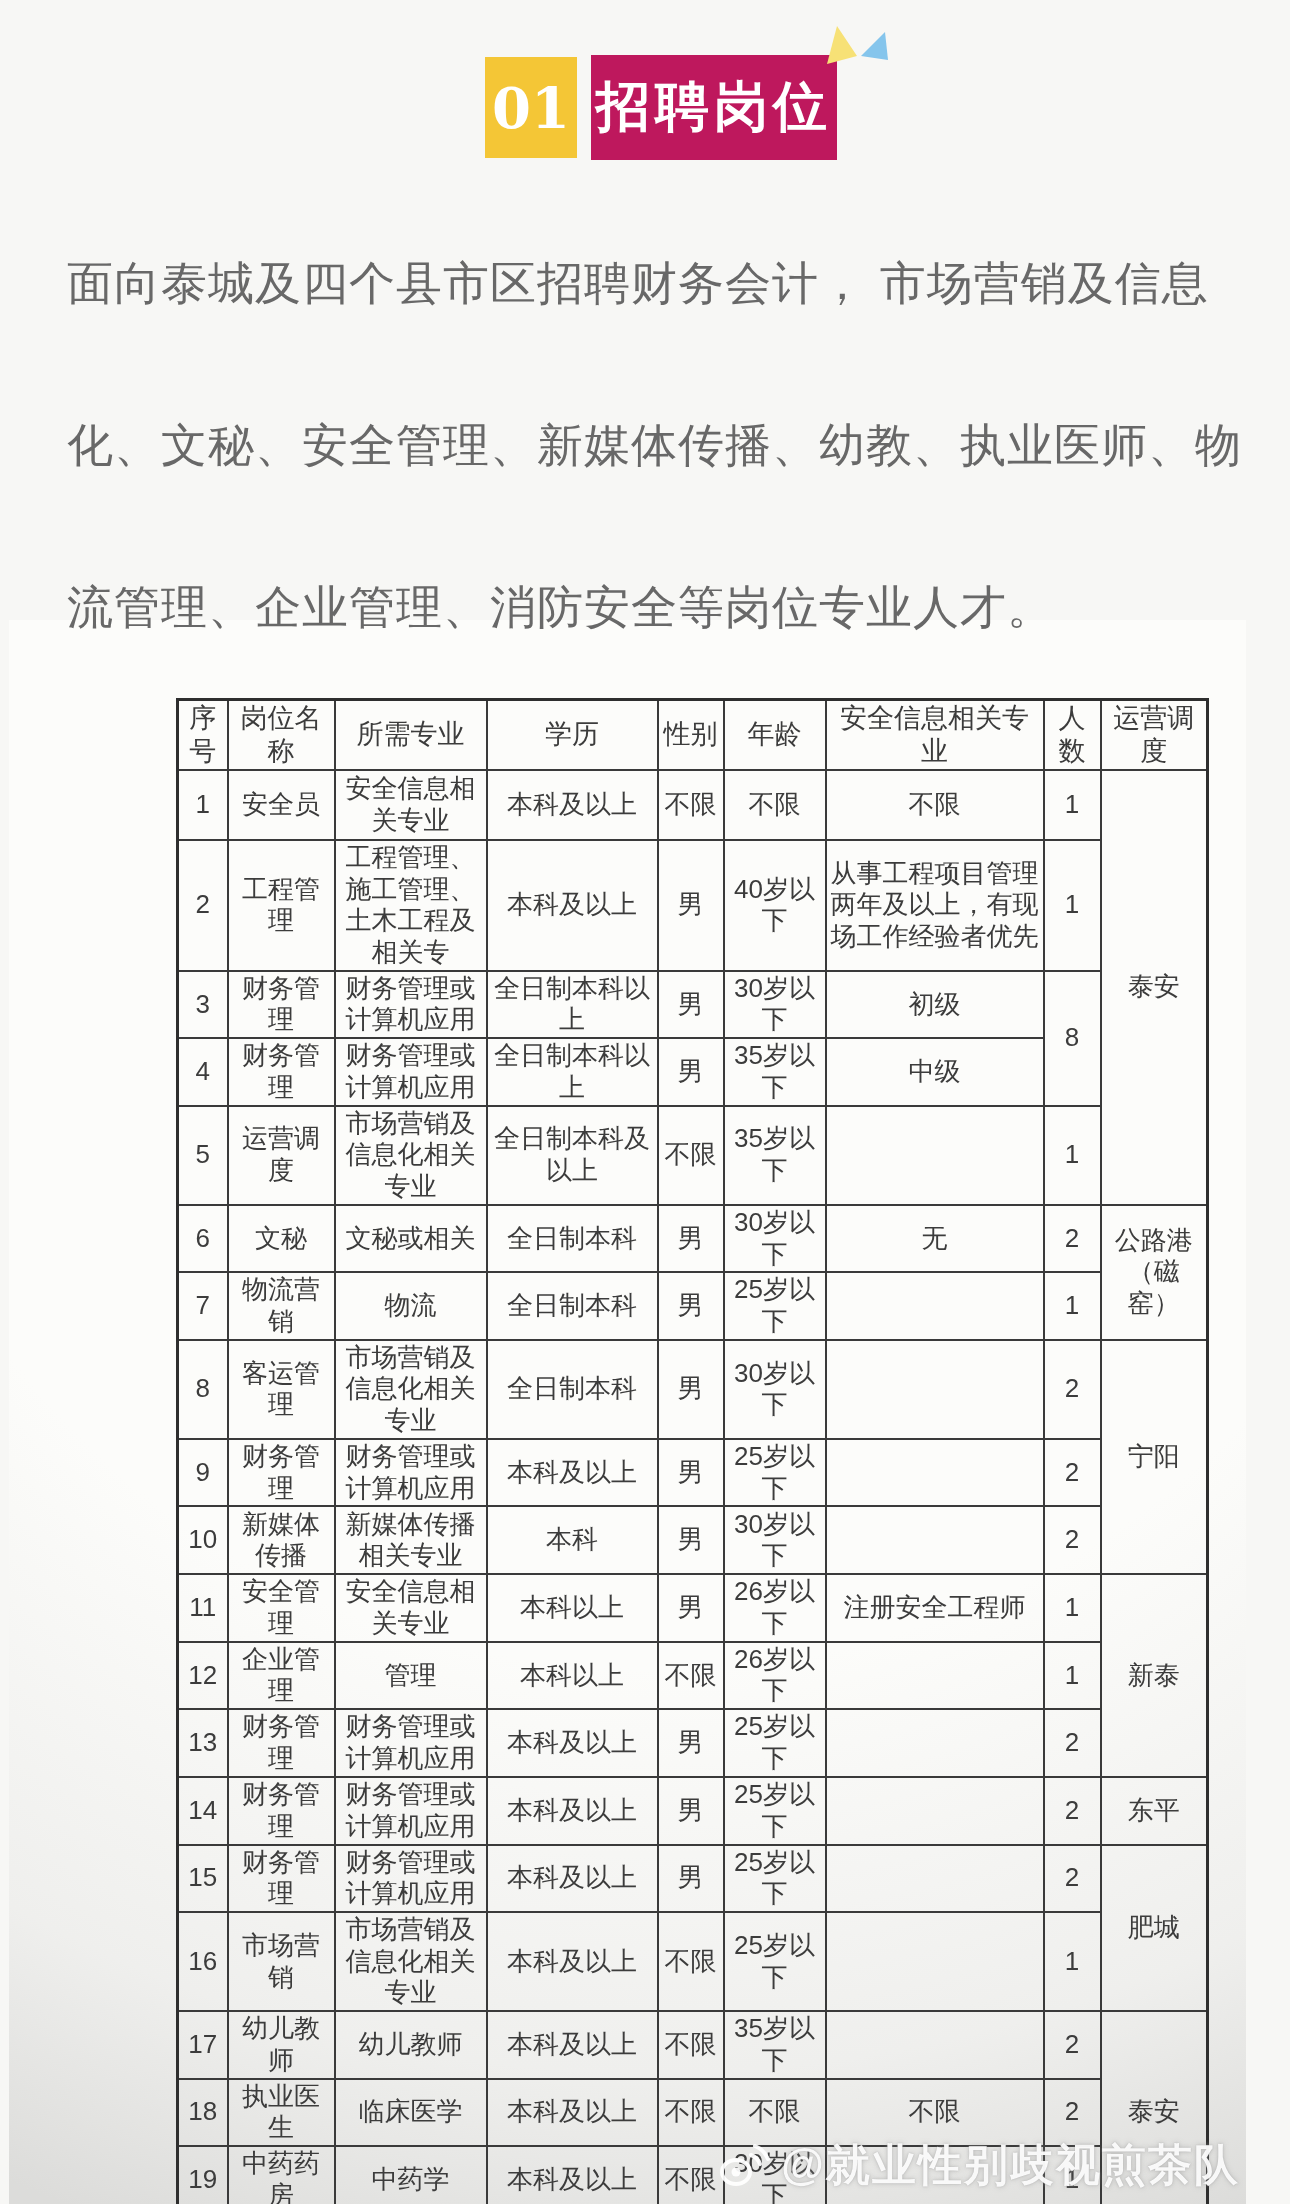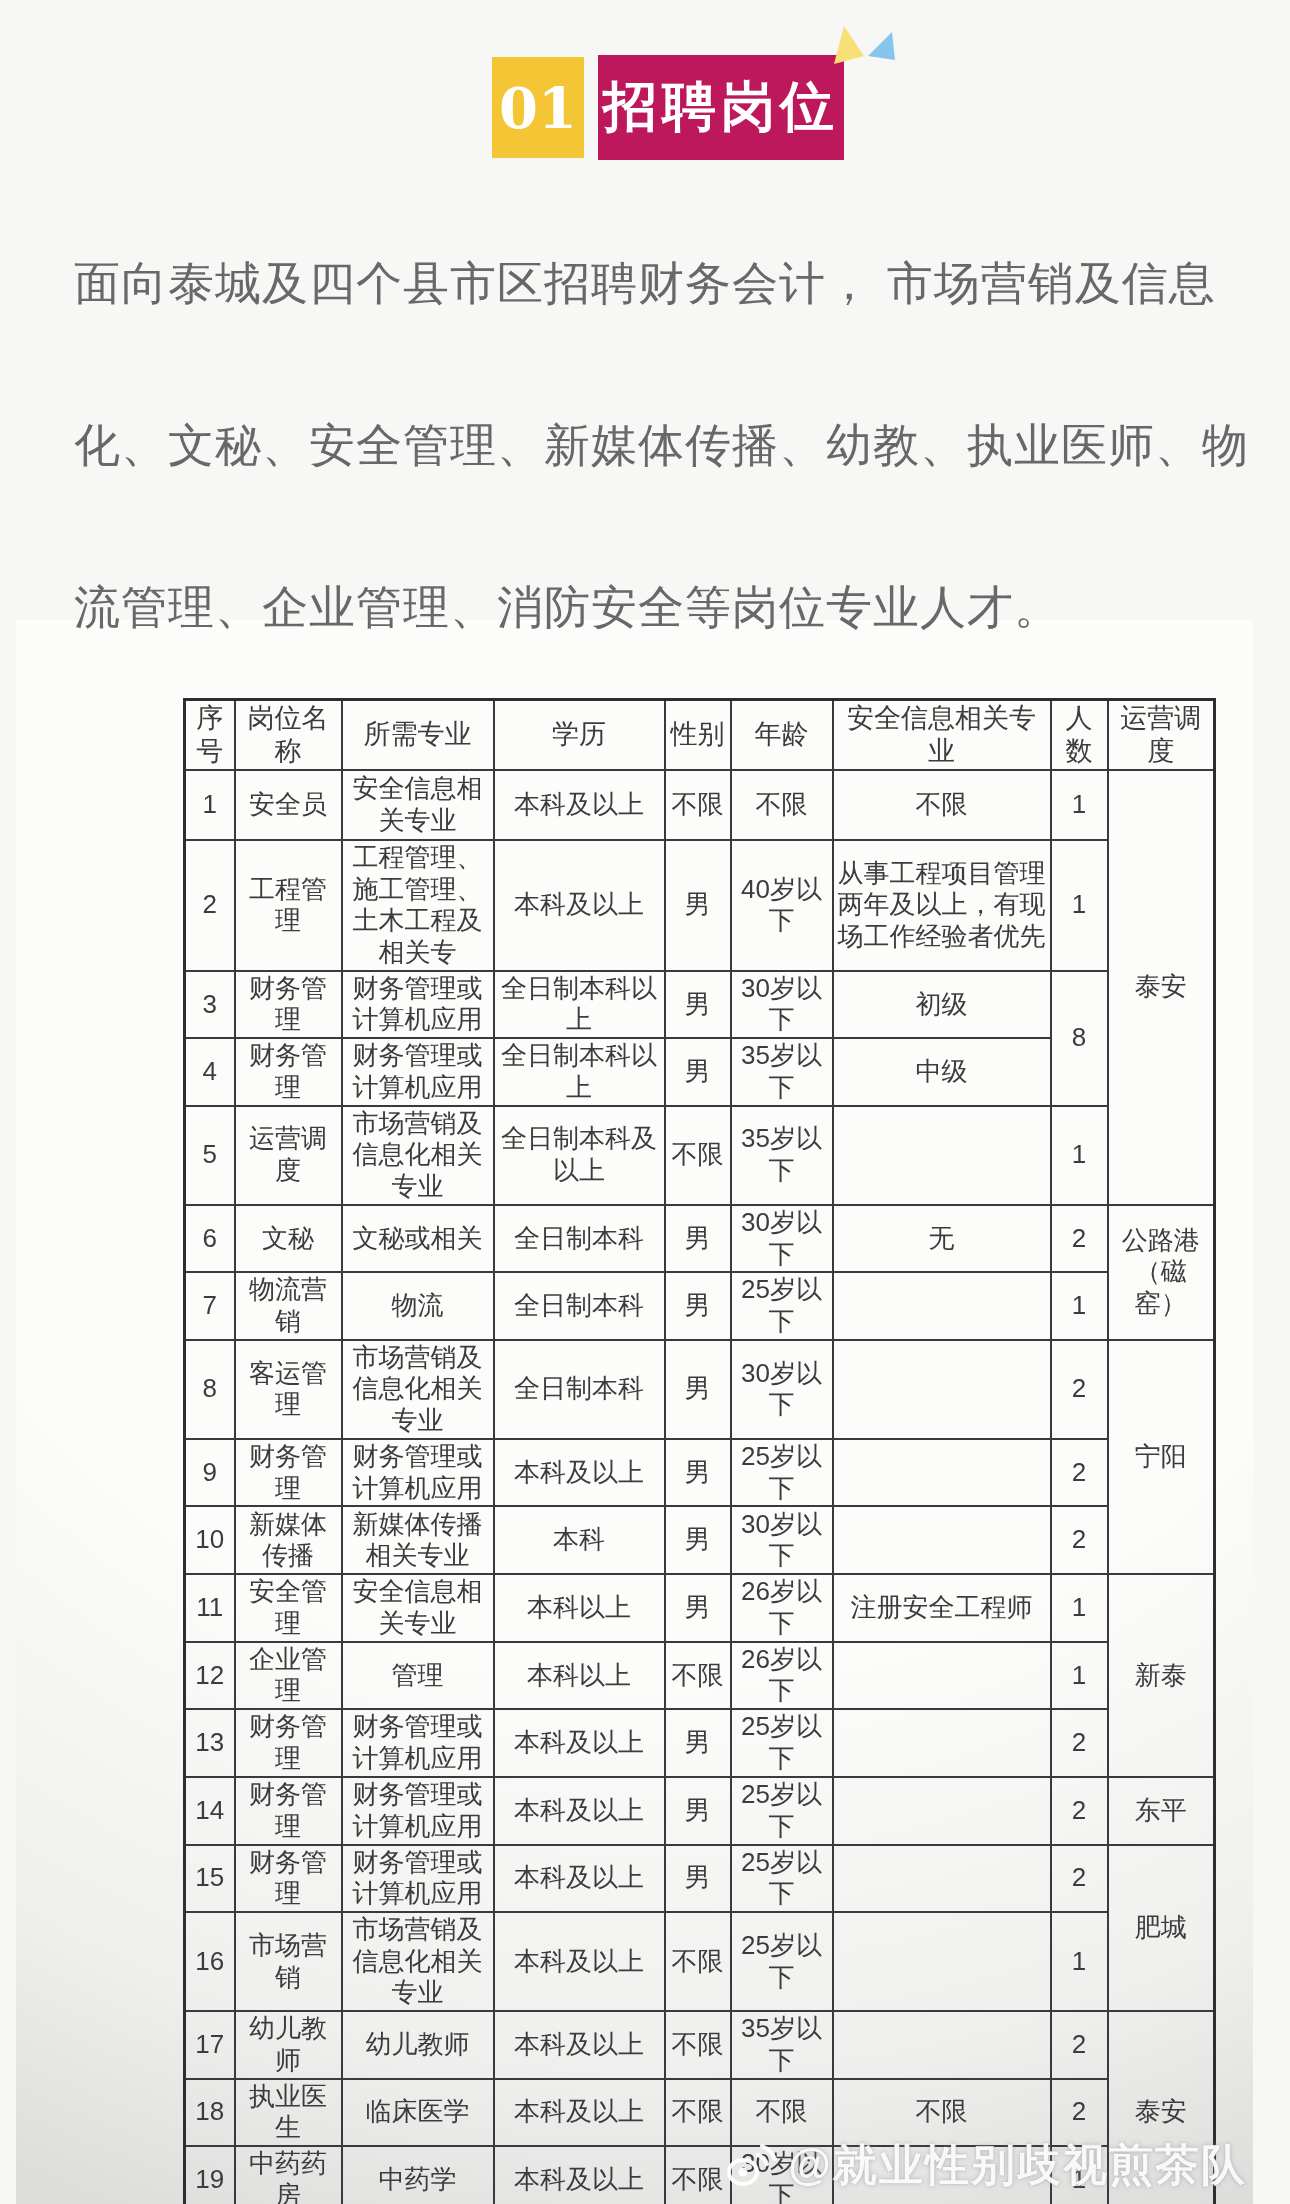--- a/index.html
+++ b/index.html
@@ -1,19 +1,19 @@
 <!DOCTYPE html>
 <html><head>
 <meta charset="utf-8">
 <style>
   html,body{margin:0;padding:0;}
   body{width:1290px;height:2204px;position:relative;overflow:hidden;
        background:#f7f7f5;font-family:"Liberation Sans",sans-serif;}
 
-  .page{position:absolute;left:16px;top:0;width:1237px;height:2204px;overflow:hidden;}
+  .page{position:absolute;left:9px;top:0;width:1237px;height:2204px;overflow:hidden;}
 
   
   .photo{position:absolute;left:0;top:620px;width:1290px;height:1584px;
          background:radial-gradient(115% 85% at 50% 22%, #fcfcfa 52%, #efefed 82%, #dcdcda 100%);}
 
   
   .badge-num{position:absolute;left:476px;top:57px;width:92px;height:101px;
              background:#f4c636;color:#ffffff;display:flex;align-items:center;justify-content:center;
              font-family:"DejaVu Serif",serif;font-weight:bold;font-size:56px;}
   .badge-title{position:absolute;left:582px;top:55px;width:246px;height:105px;

